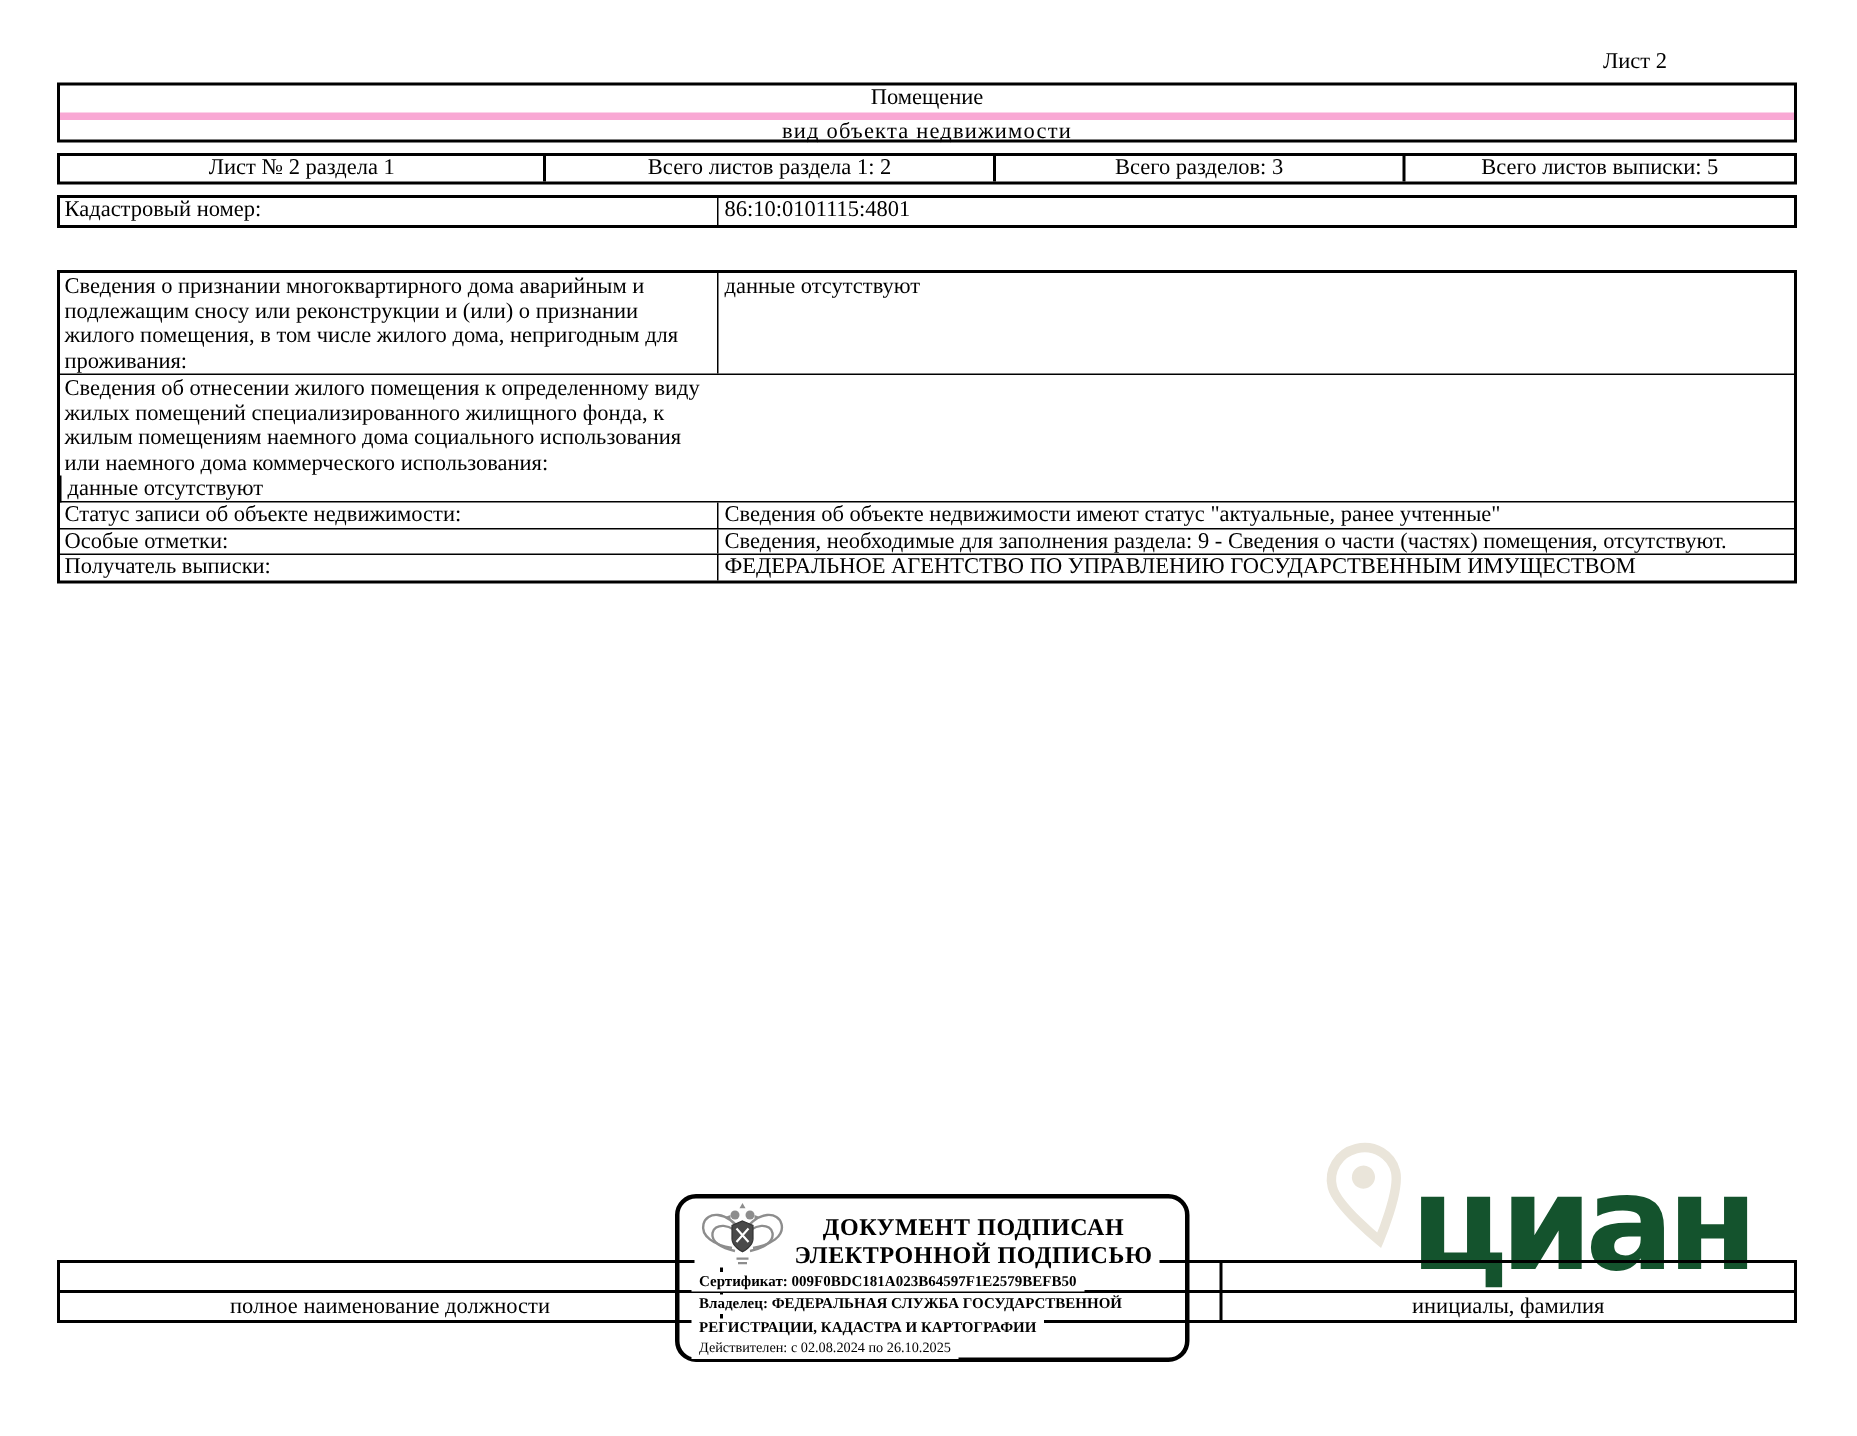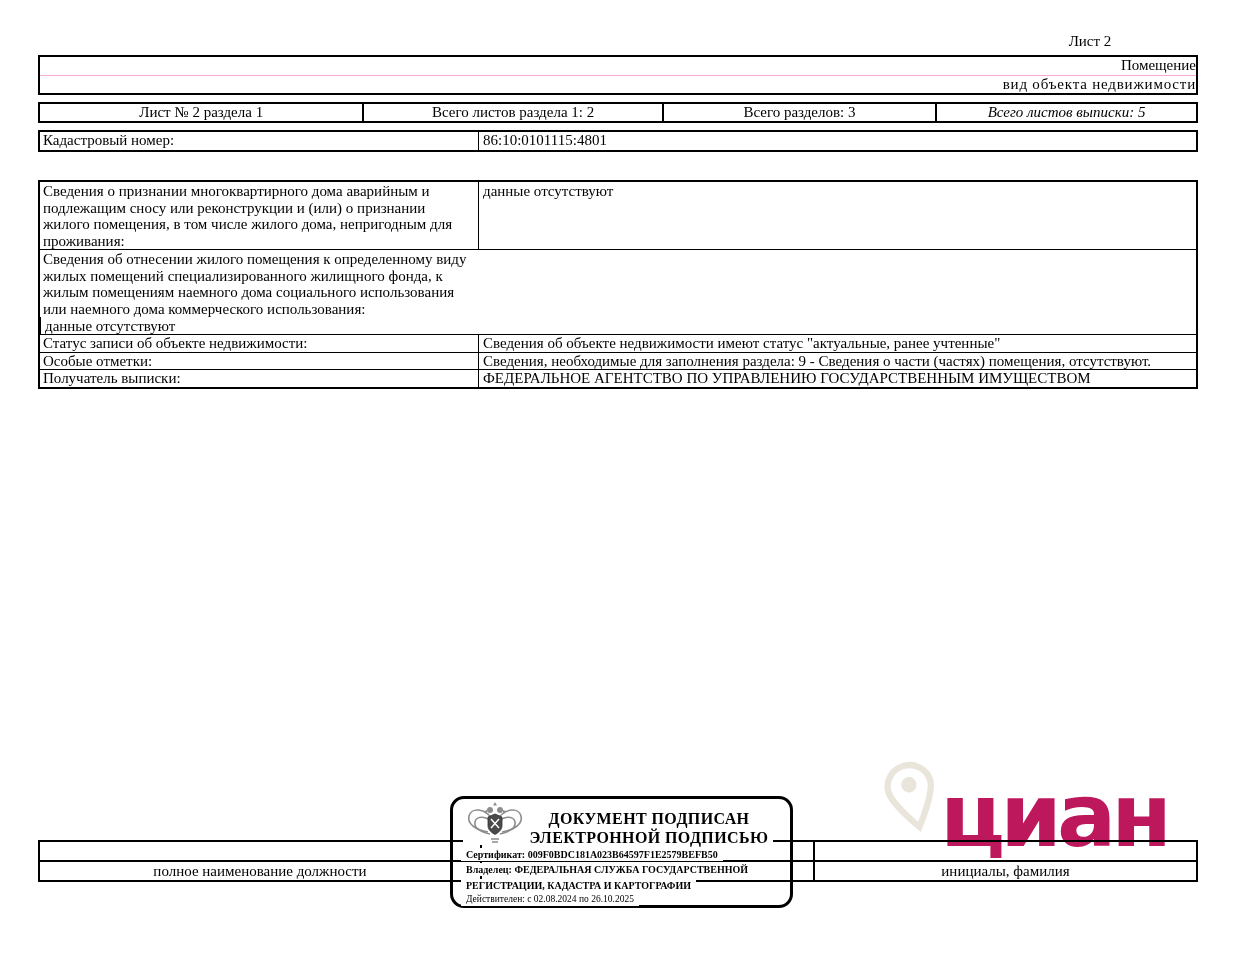--- a/index.html
+++ b/index.html
@@ -8,28 +8,28 @@
     position:relative; width:1238px; height:957px; background:#fff;
     font-family:"Liberation Serif","DejaVu Serif",serif; color:#000; font-size:15px;
     overflow:hidden;
   }
   .sheet-label { position:absolute; top:33px; left:1040px; width:100px; text-align:center; }
 
   .tbl { position:absolute; left:38px; width:1160px; border:2px solid #000; background:transparent; z-index:1; }
 
   
   #tblA { top:55px; }
-  .tA-row { height:18px; line-height:17px; text-align:right; }
-  .tA-row + .tA-row { border-top:1px solid #f9a8d4; letter-spacing:0.8px; }
+  .tA-row { height:18px; line-height:17px; text-align:center; }
+  .tA-row + .tA-row { border-top:5px solid #f9a8d4; letter-spacing:0.8px; }
 
   
   #tblB { top:102px; display:flex; }
   .tB-cell { height:17px; line-height:16px; text-align:center; }
   .tB-cell + .tB-cell { border-left:2px solid #000; }
-  .tB-c1 { width:335px; } .tB-c2 { width:311px; } .tB-c3 { width:284px; } .tB-c4 { width:271px;font-style:italic; }
+  .tB-c1 { width:335px; } .tB-c2 { width:311px; } .tB-c3 { width:284px; } .tB-c4 { width:271px; }
 
   
   #tblC { top:130px; }
   .tC-r1 { height:19px; line-height:18px; padding-left:3px; border-bottom:1px solid #000; }
   .tC-r2 { display:flex; height:18px; line-height:17px; }
   .lab-col { width:438px; padding-left:3px; }
   .val-col { flex:1; border-left:1px solid #000; padding-left:4px; }
 
   
   #tblD { top:180px; }
@@ -57,21 +57,21 @@
   .stamp-emblem { position:absolute; left:10px; top:2px; width:64px; height:44px; background:#fff; display:flex; align-items:center; justify-content:center; }
   .stamp-t { position:absolute; left:64px; width:264px; text-align:center; font-size:16px; font-weight:600; letter-spacing:0.4px; }
   .stamp-t1 { top:11px; } .stamp-t2 { top:30px; }
   .stamp-m { position:absolute; left:8px; font-size:10px; font-weight:600; white-space:nowrap; }
   .stamp-m1 { top:49px; } .stamp-m2 { top:64px; } .stamp-m3 { top:80px; }
   .stamp-m4 { top:94px; font-size:9.5px; font-weight:normal; }
   .wbg { display:inline-block; background:#fff; padding:0 5px; line-height:13px; }
   .stamp-t .wbg { line-height:14px; }
 
   
-  .watermark { position:absolute; left:884px; top:760px; display:flex; z-index:0; color:#be185d; }
+  .watermark { position:absolute; left:884px; top:760px; display:flex; z-index:0; color:#14532d; }
   .wm-pin { width:56px; height:74px; transform:rotate(-14deg); }
   .wm-text {
     font-family:"DejaVu Sans","Liberation Sans",sans-serif; font-weight:bold;
     font-size:88px; line-height:0.95; letter-spacing:-5px; margin-left:0px; margin-top:14px;
   }
 </style>
 </head>
 <body>
 
 <div class="page">

